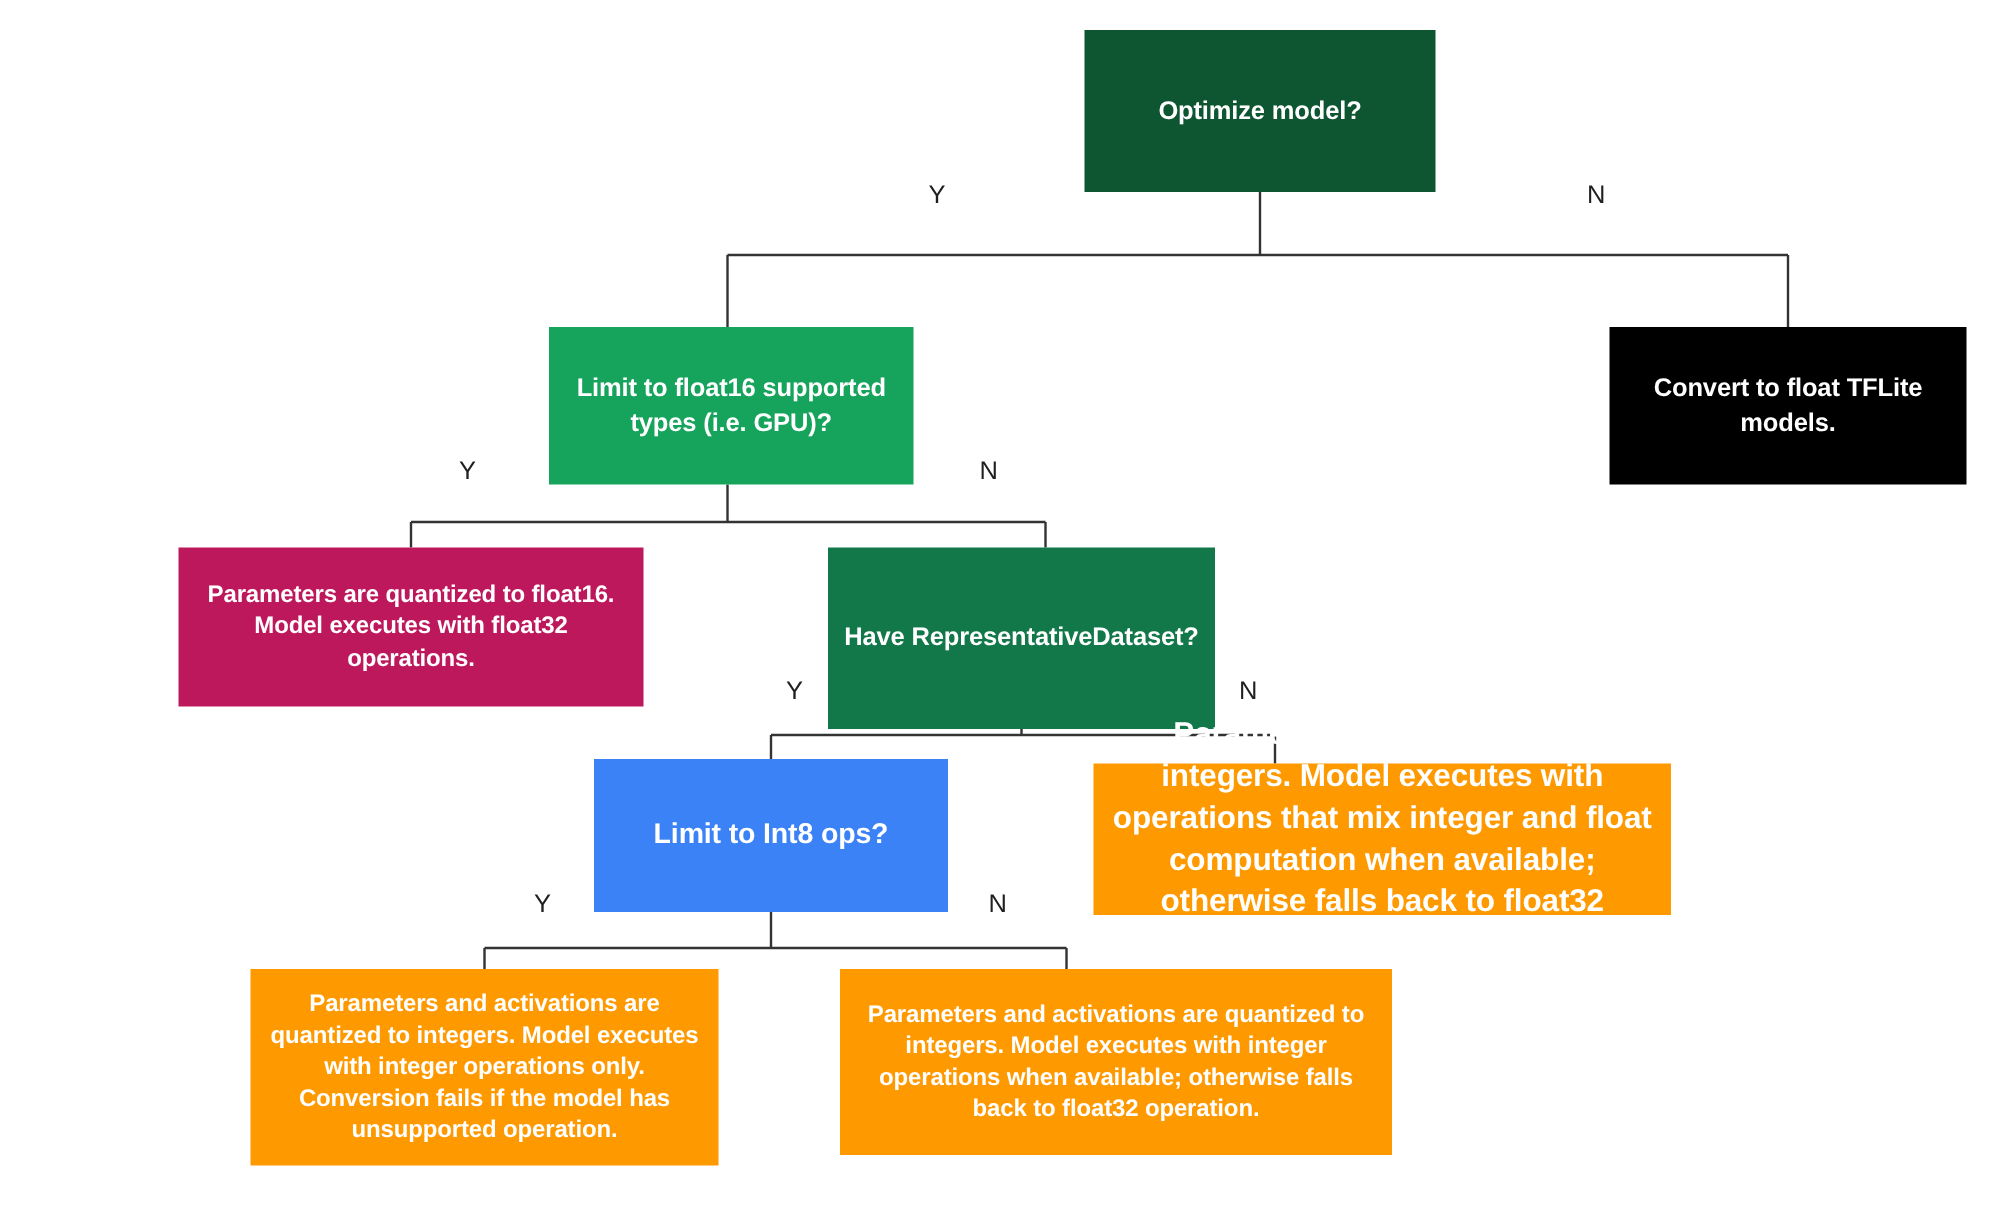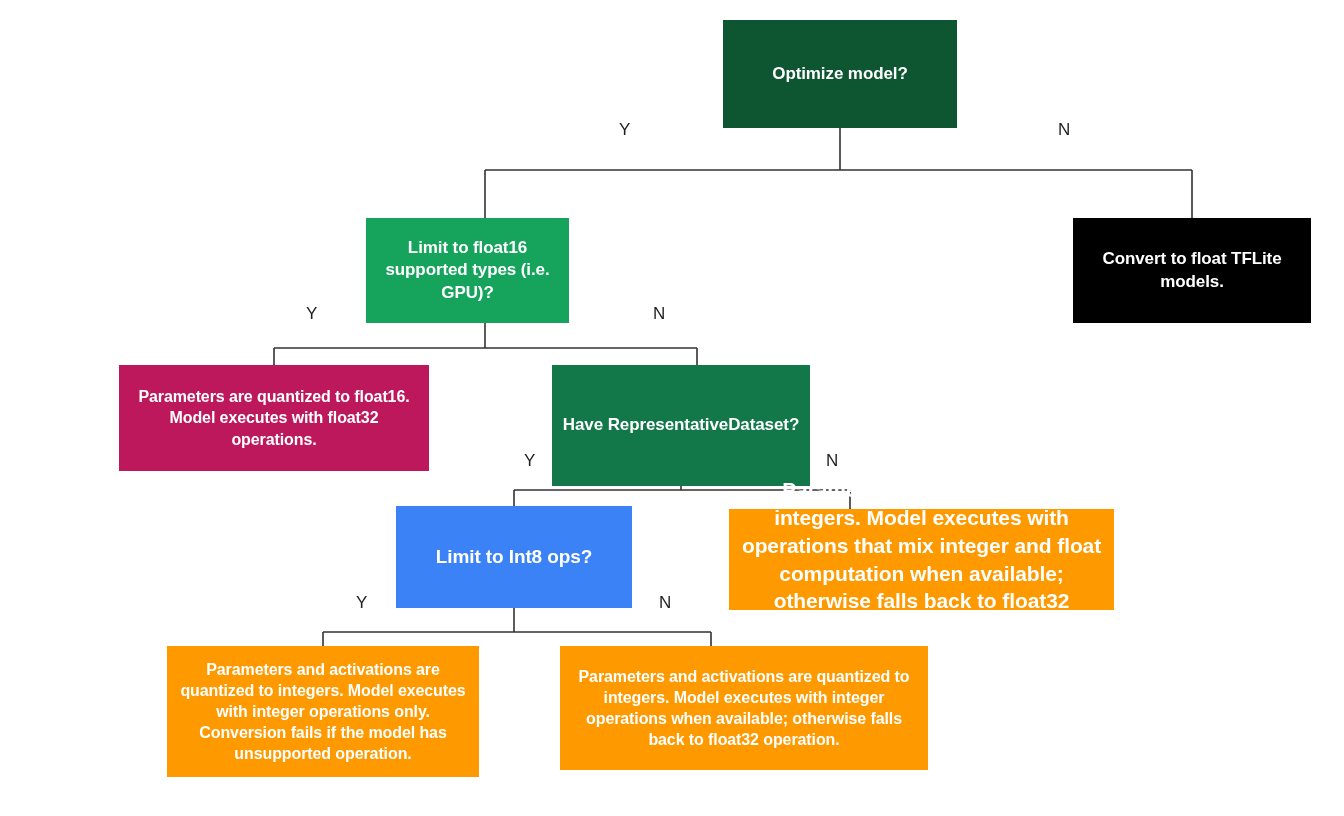--- a/index.html
+++ b/index.html
@@ -65,21 +65,21 @@
   <svg class="links" viewBox="0 0 1344 816" id="links-svg">
       <path d="M840,128 L840,170 M485,170 L1192,170 M485,170 L485,218 M1192,170 L1192,218"></path>
       <path d="M485,323 L485,348 M274,348 L697,348 M274,348 L274,365 M697,348 L697,365"></path>
       <path d="M681,469 L681,490 M514,490 L850,490 M514,490 L514,506 M850,490 L850,509"></path>
       <path d="M514,608 L514,632 M323,632 L711,632 M323,632 L323,646 M711,632 L711,646"></path>
     </svg>
   <div id="nodes-layer">
       <div class="node" style="left: 723px; top: 20px; width: 234px; height: 108px; background: rgb(14, 85, 49); font-size: 17px;">
         <span>Optimize model?</span>
       </div>
-      <div class="node" style="left: 366px; top: 218px; width: 203px; height: 105px; background: rgb(22, 163, 91); font-size: 17px;">
+      <div class="node" style="left: 366px; top: 218px; width: 243px; height: 105px; background: rgb(22, 163, 91); font-size: 17px;">
         <span>Limit to float16 supported types (i.e. GPU)?</span>
       </div>
       <div class="node" style="left: 1073px; top: 218px; width: 238px; height: 105px; background: #000000; font-size: 17px;">
         <span>Convert to float TFLite models.</span>
       </div>
       <div class="node" style="left: 119px; top: 365px; width: 310px; height: 106px; background: #be185d; font-size: 16px;">
         <span>Parameters are quantized to float16. Model executes with float32 operations.</span>
       </div>
       <div class="node" style="left: 552px; top: 365px; width: 258px; height: 121px; background: rgb(18, 120, 74); font-size: 17px;">
         <span>Have RepresentativeDataset?</span>

